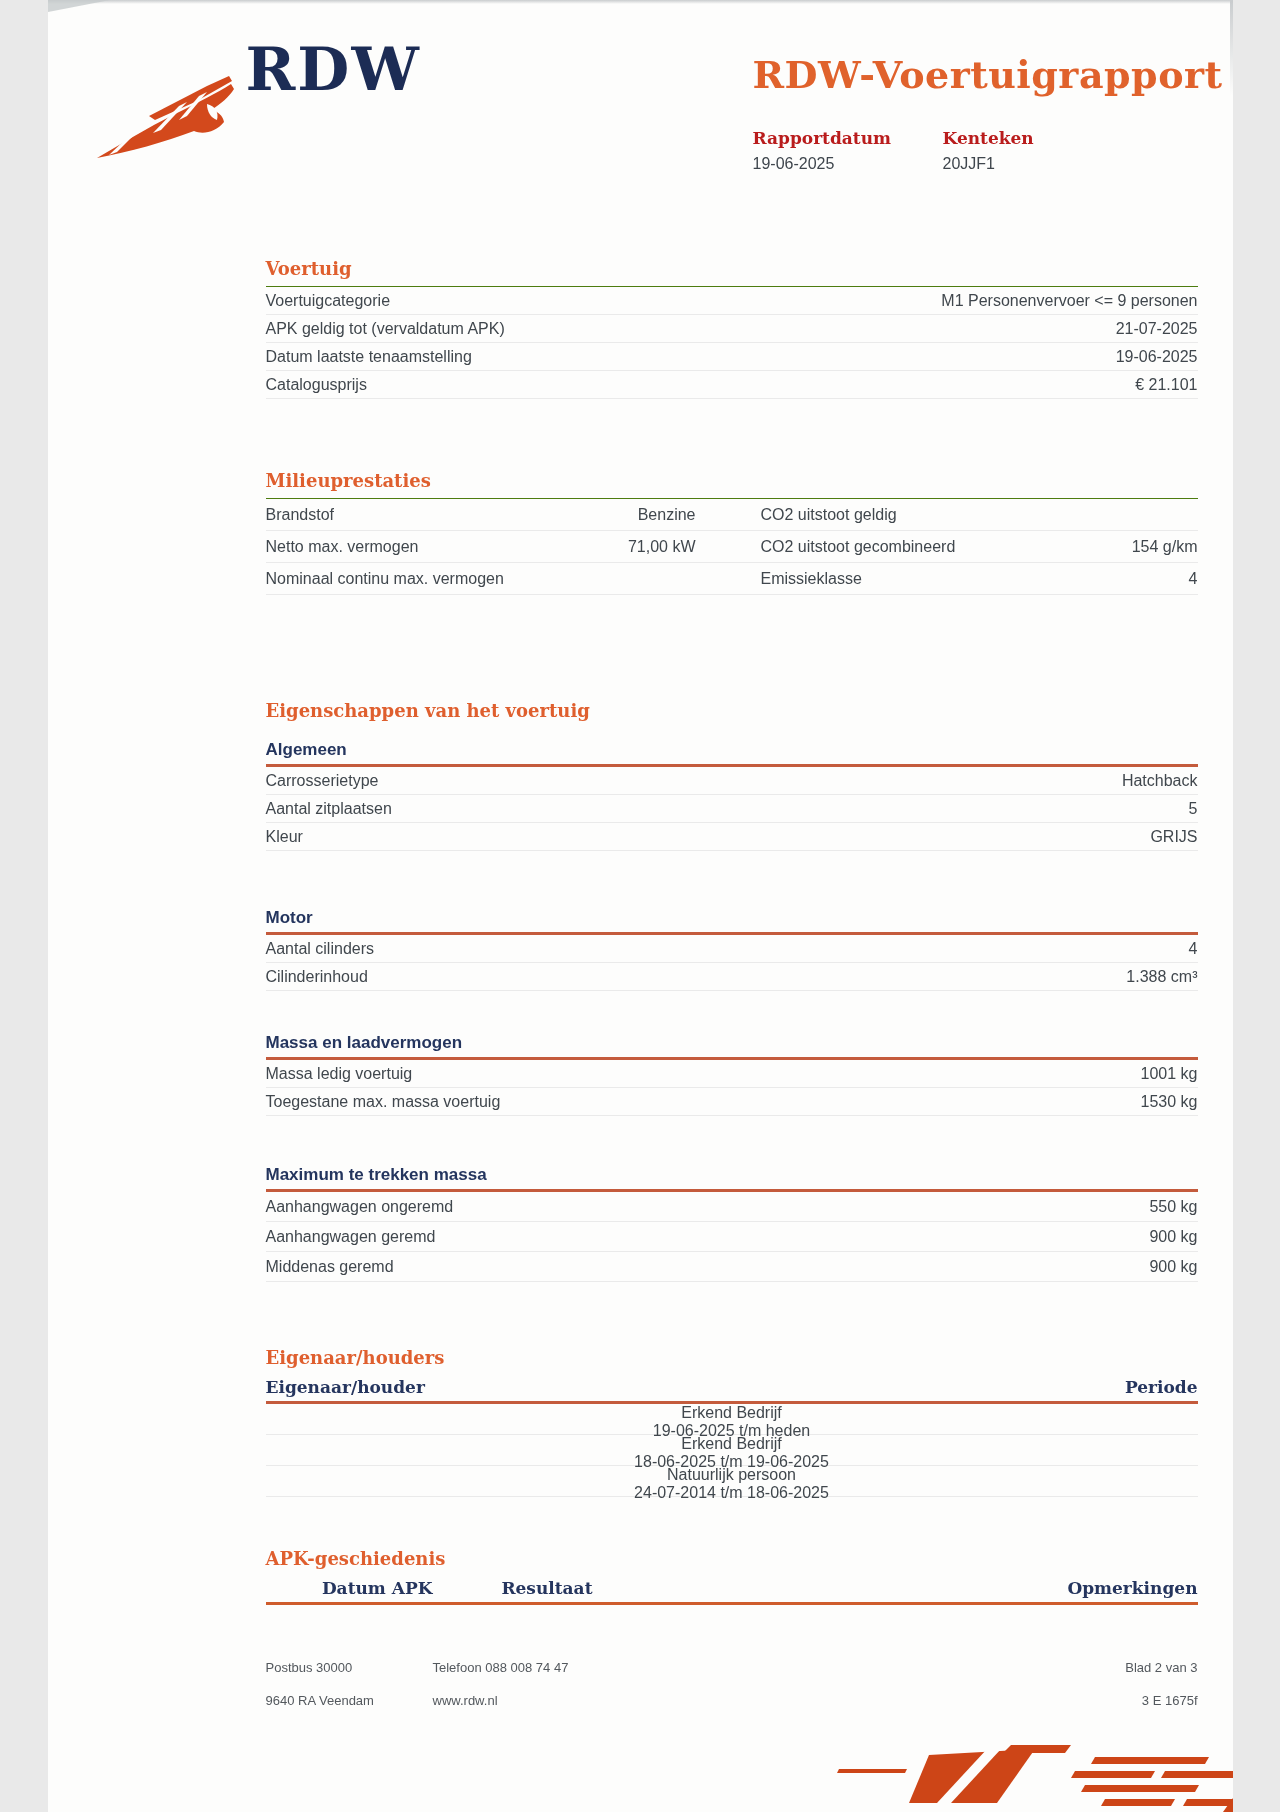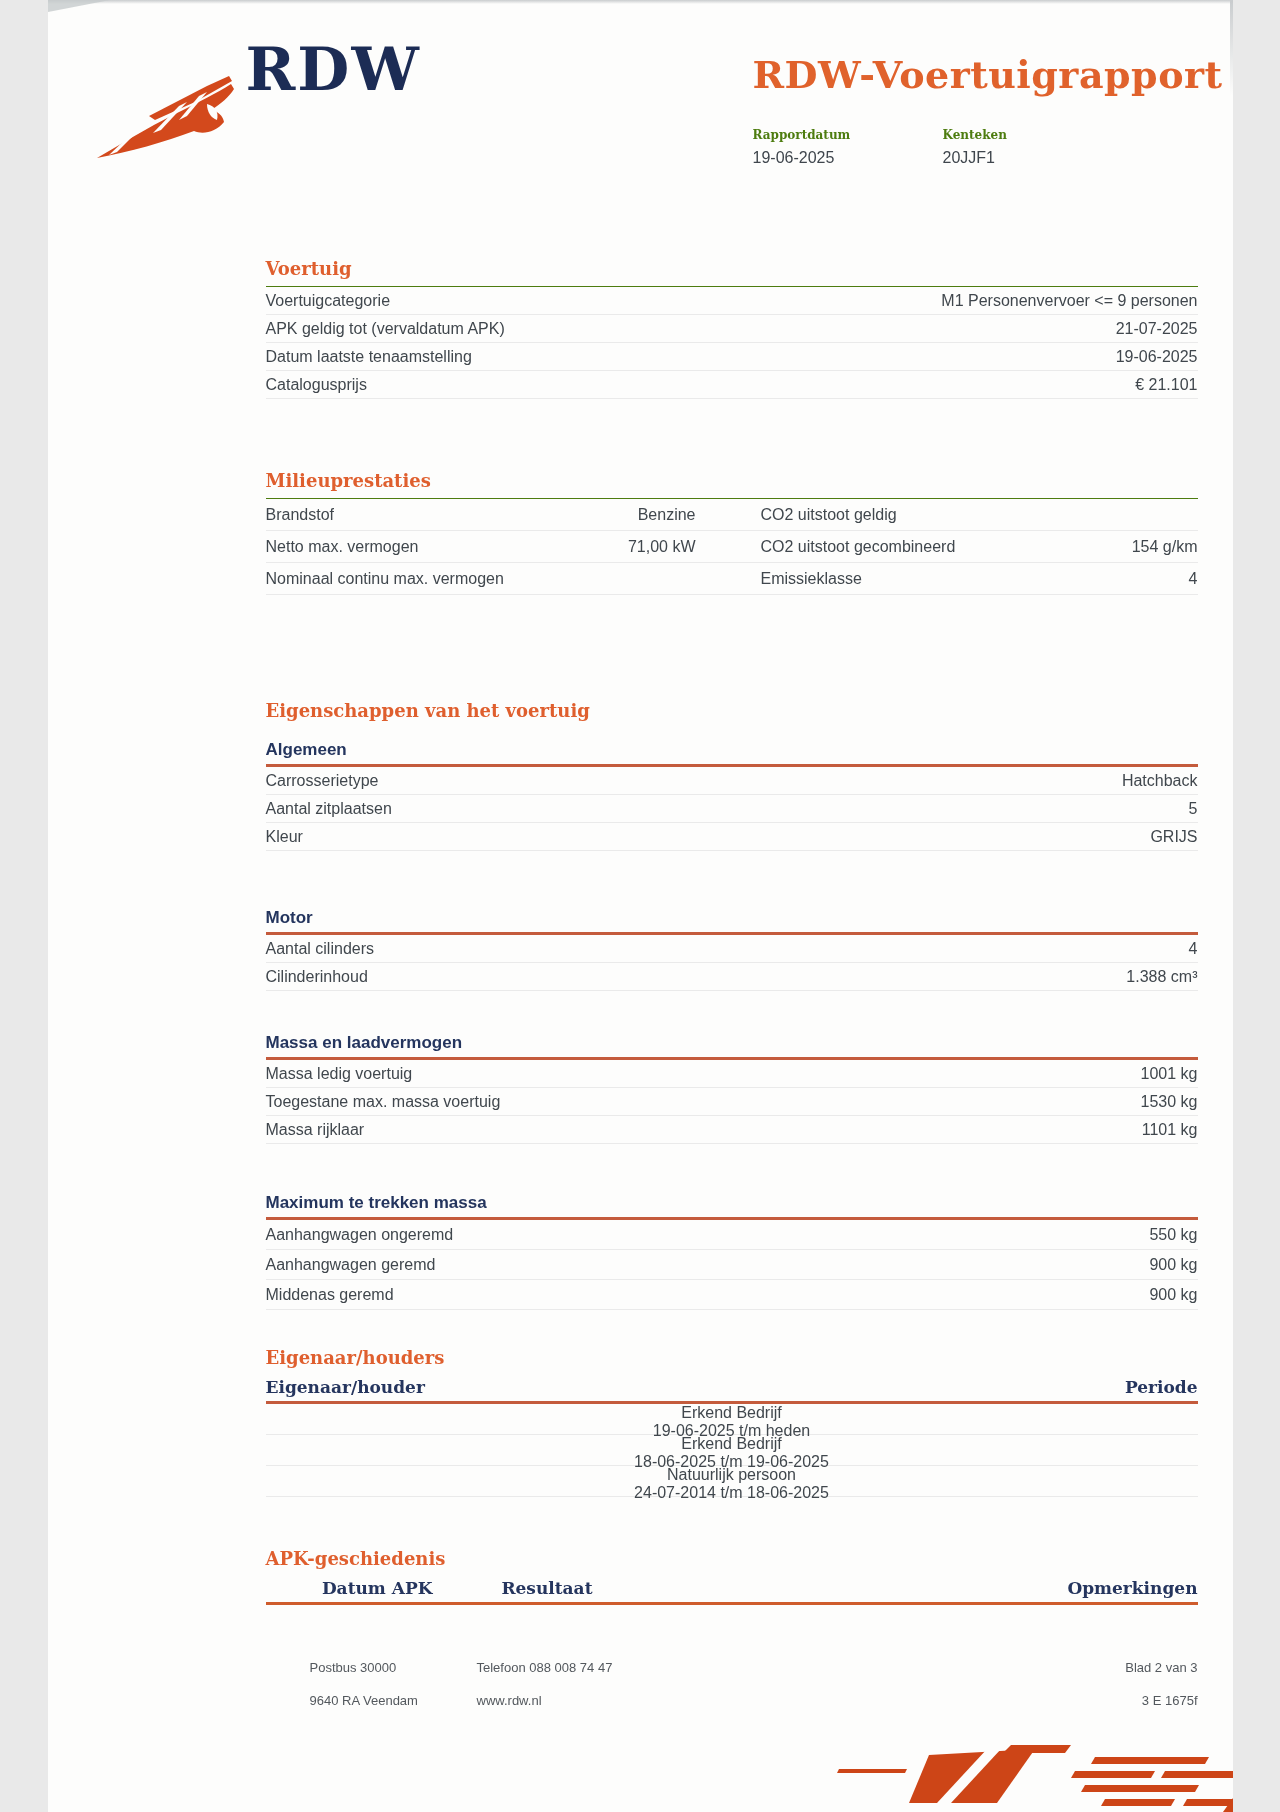--- a/index.html
+++ b/index.html
@@ -24,21 +24,21 @@
   
   .logo-swoosh{position:absolute;left:46px;top:60px;width:142px;height:102px;}
   .logo-text{position:absolute;left:198px;top:34px;
     font-family:"DejaVu Serif",serif;font-weight:700;font-size:60px;
     letter-spacing:2px;color:#1c2c55;}
   .doc-title{position:absolute;left:705px;top:52px;
     font-family:"DejaVu Serif",serif;font-weight:700;font-size:38px;
     color:#e0622c;letter-spacing:.5px;}
   .meta{position:absolute;left:705px;top:128px;display:flex;}
   .meta .col{width:190px;}
-  .meta .lbl{font-family:"DejaVu Serif",serif;font-weight:700;font-size:12px;color:#4d7c0f;}
+  .meta .lbl{font-family:"DejaVu Serif",serif;font-weight:700;font-size:17px;color:#b91c1c;}
   .meta .val{font-size:16px;color:#3f464d;margin-top:7px;}
 
   
   .sec{position:absolute;left:218px;width:932px;}
   h2.section-title{margin:0;font-family:"DejaVu Serif",serif;font-weight:700;
     font-size:18px;color:#df5f2e;line-height:22px;}
   h3.sub-title{margin:0;font-family:"Liberation Sans",sans-serif;font-weight:700;
     font-size:17px;color:#24355e;line-height:21px;}
   .rule{height:3px;background:#c45b3c;margin-top:4px;}
   .rule.thick{height:3px;background:#cf5c2c;}
@@ -56,21 +56,21 @@
 
   
   .thead{display:flex;justify-content:space-between;align-items:flex-end;
     font-family:"DejaVu Serif",serif;font-weight:700;font-size:17px;color:#25355e;text-align:right;}
   .apk-col1{width:167px;} .apk-col2{width:160px;} .apk-col3{flex:1;}
 
   
   .footer{position:absolute;left:218px;top:1660px;width:932px;
     font-size:13px;color:#53585d;}
   .f-row{display:flex;margin-bottom:18px;}
-  .f-c1{width:167px;margin-left:44px;} .f-c2{flex:1;} .f-c3{text-align:right;white-space:nowrap;}
+  .f-c1{width:167px;} .f-c2{flex:1;} .f-c3{text-align:right;white-space:nowrap;}
 
   .footer-graphic{position:absolute;left:755px;top:1745px;width:525px;height:67px;}
 </style>
 </head>
 <body>
 
 <div class="page">
 
   <div class="edge-top"></div>
   <div class="edge-corner"></div>
@@ -188,24 +188,20 @@
     <h3 class="sub-title" style="margin-top:41px;">Massa en laadvermogen</h3>
     <div class="rule"></div>
     <div class="tbl no-top">
       <div class="row h27">
         <span>Massa ledig voertuig</span>
         <span class="v">1001 kg</span>
       </div>
       <div class="row h27">
         <span>Toegestane max. massa voertuig</span>
         <span class="v">1530 kg</span>
-      </div>
-      <div class="row h27">
-        <span>Massa rijklaar</span>
-        <span class="v">1101 kg</span>
       </div>
     </div>
 
     <h3 class="sub-title" style="margin-top:48px;">Maximum te trekken massa</h3>
     <div class="rule"></div>
     <div class="tbl no-top">
       <div class="row h29">
         <span>Aanhangwagen ongeremd</span>
         <span class="v">550 kg</span>
       </div>

